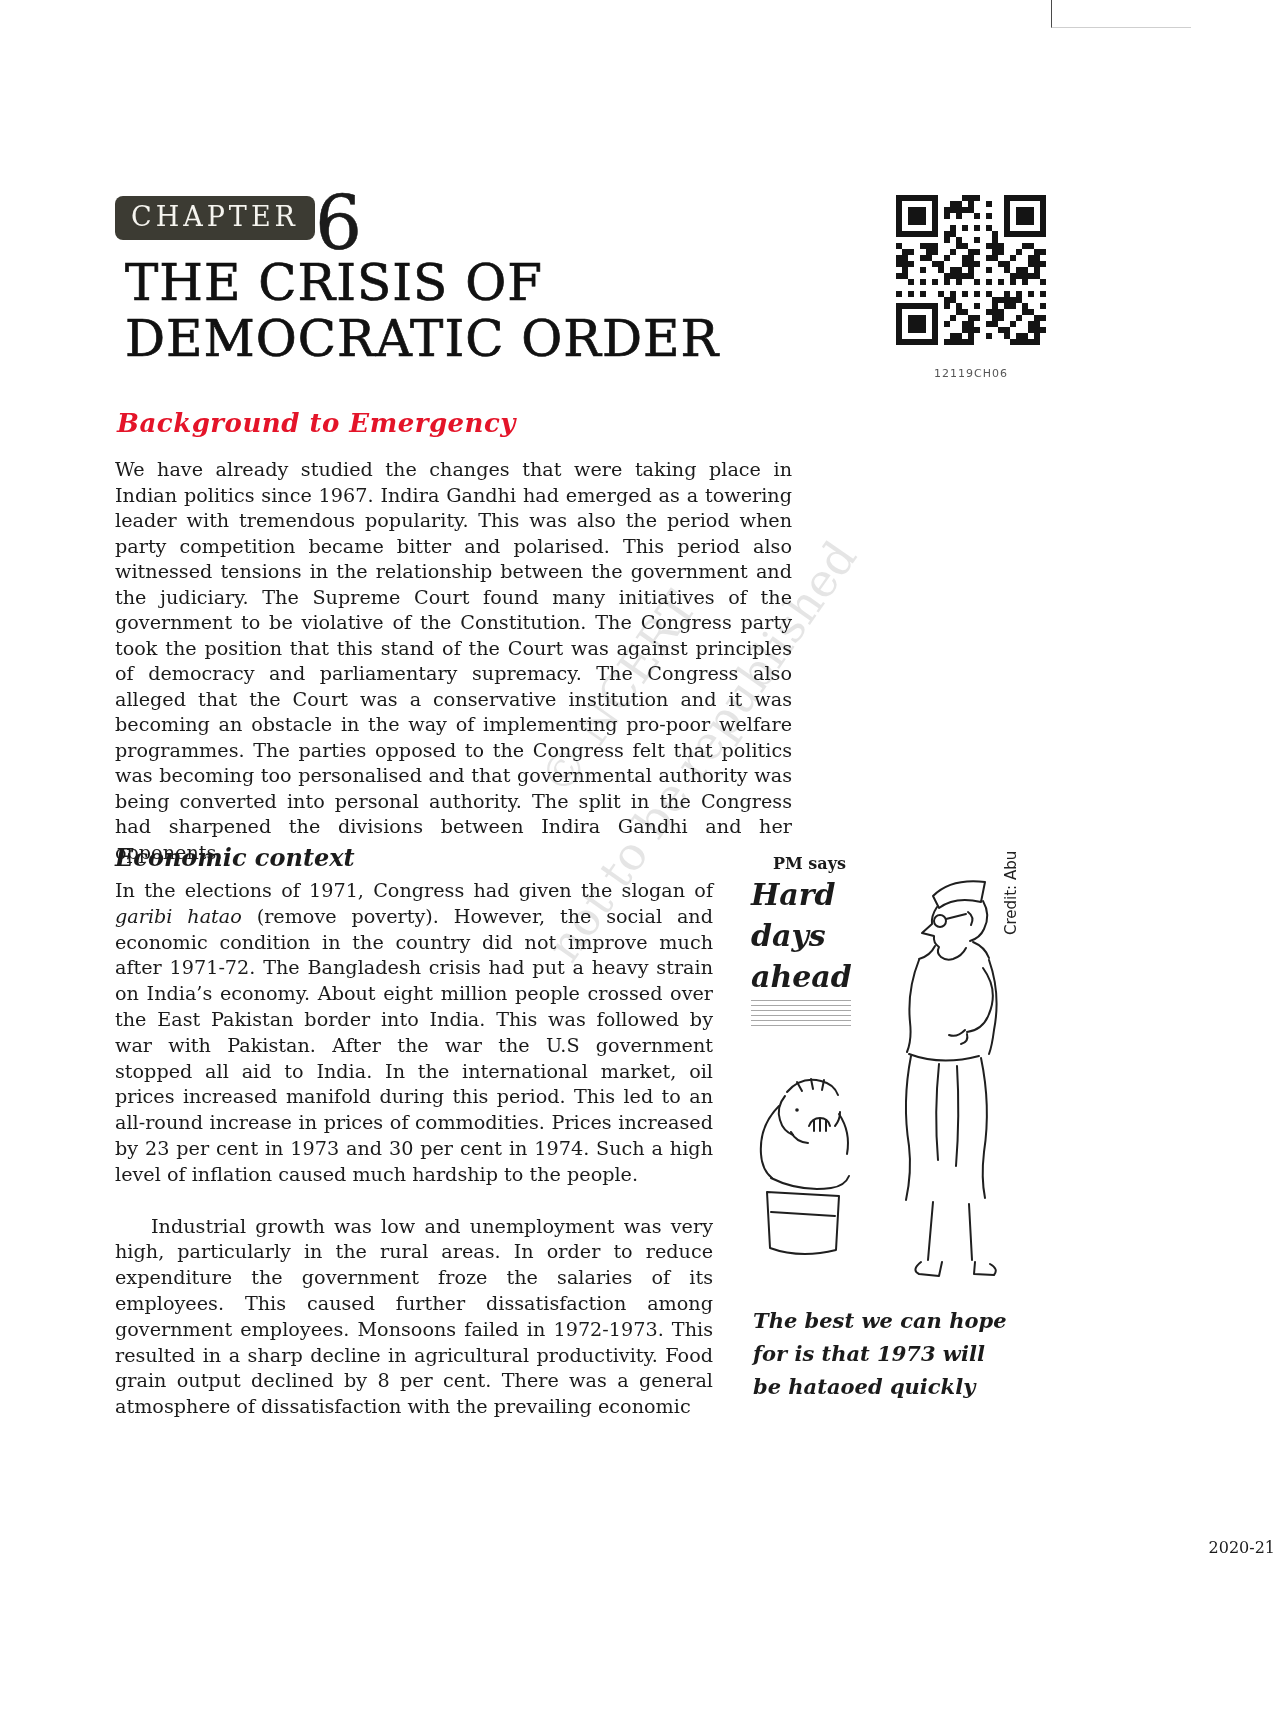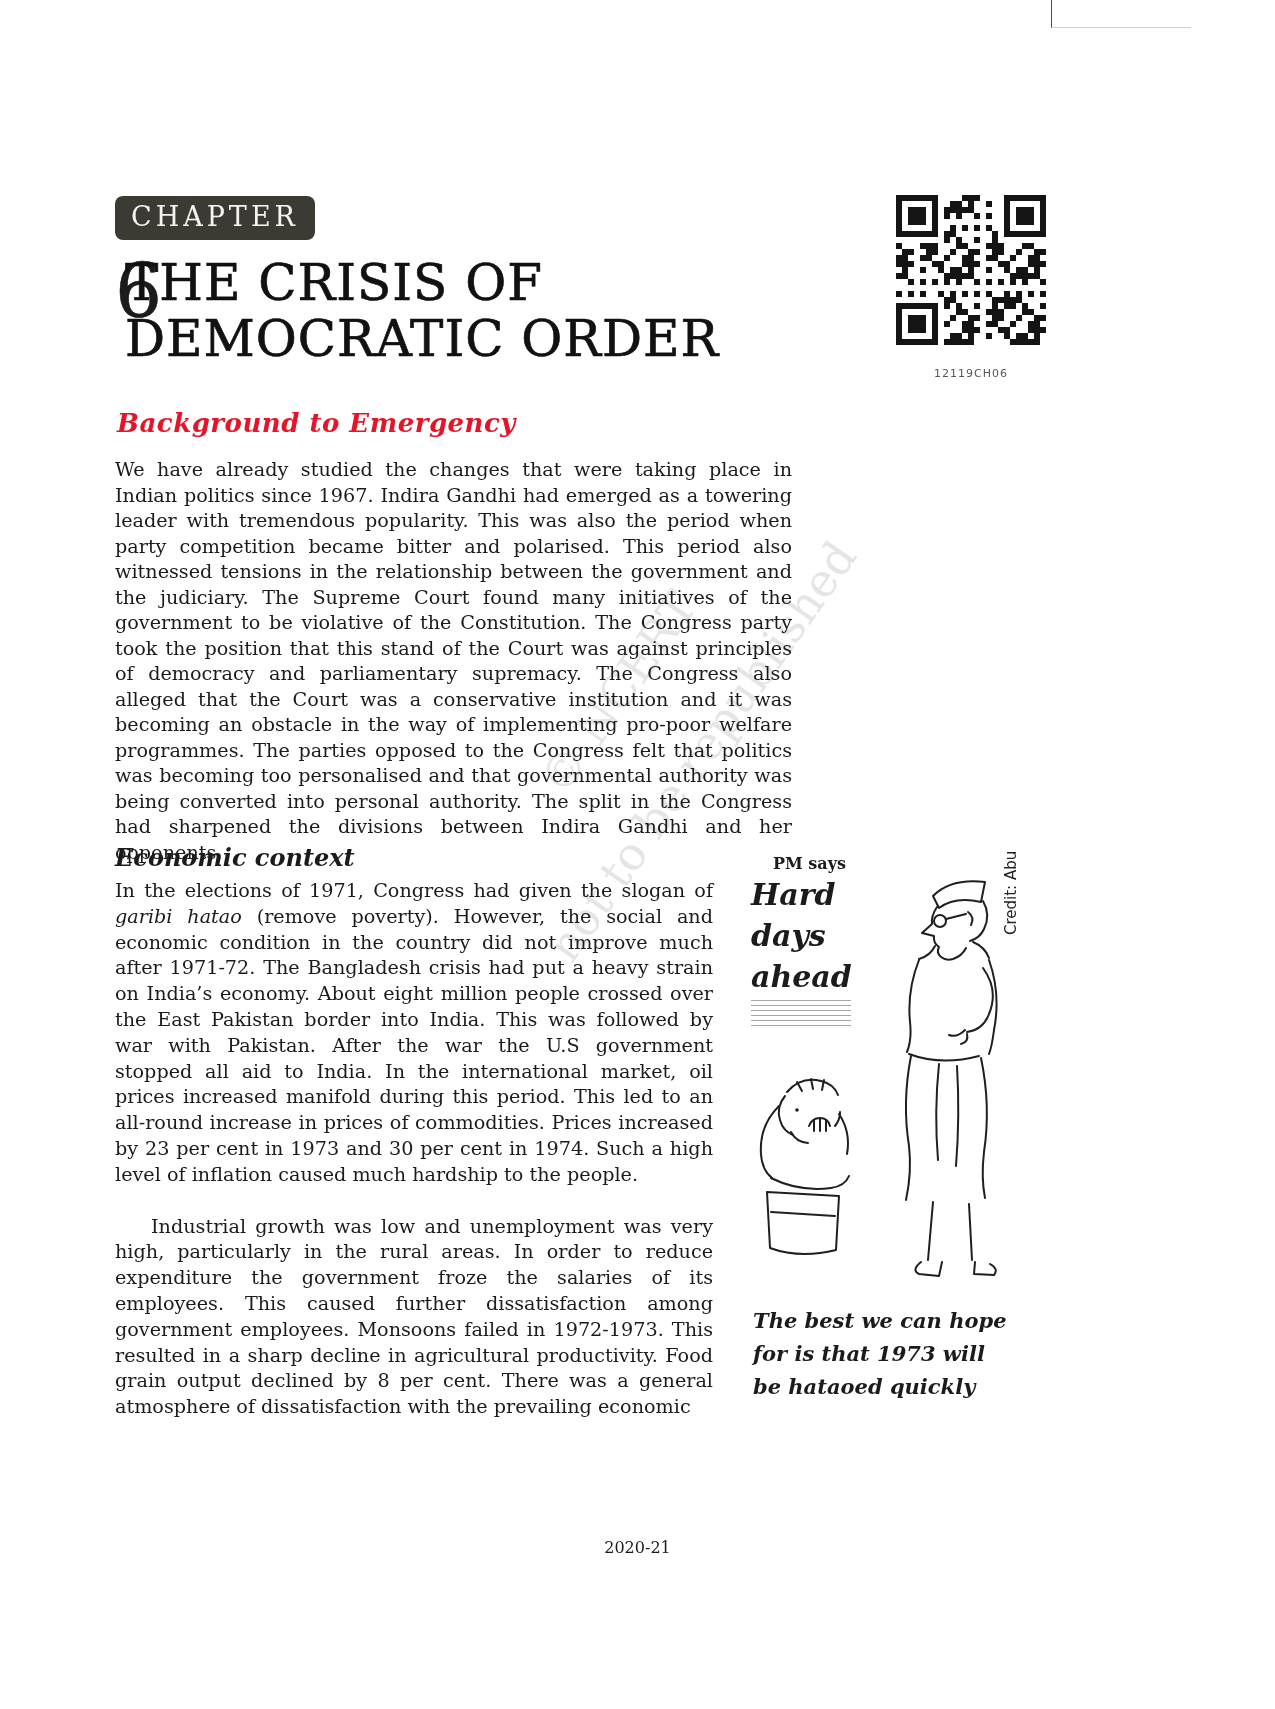--- a/index.html
+++ b/index.html
@@ -5,21 +5,21 @@
   html,body{margin:0;padding:0;background:#ffffff;}
   .page{
     position:relative;width:1275px;height:1709px;background:#fff;
     font-family:"DejaVu Serif","Liberation Serif",serif;color:#1b1b1b;
     overflow:hidden;border-right:1px solid #d9d9d9;
   }
   
   .corner-mark{position:absolute;top:0;right:84px;width:139px;height:27px;
     border-left:1px solid #4a4a4a;border-bottom:1px solid #cfcfcf;}
   
-  .chapter-row{position:absolute;top:196px;left:115px;display:flex;align-items:flex-start;gap:24px;flex-direction:column;}
+  .chapter-row{position:absolute;top:196px;left:115px;display:flex;align-items:flex-start;}
   .chapter-box{background:#3c3b33;color:#f5f4ef;font-size:27px;letter-spacing:4px;
     padding:5px 16px 8px;border-radius:8px;font-family:"DejaVu Serif",serif;}
   .chapter-number{font-size:74px;line-height:0.85;margin-top:-4px;-webkit-text-stroke:0.5px #111;}
   .title{position:absolute;top:255px;left:113px;font-size:50px;line-height:1.12;
     letter-spacing:1px;color:#111;margin-left:12px;-webkit-text-stroke:0.7px #111;}
   
   .qr-block{position:absolute;top:195px;left:896px;width:150px;text-align:center;}
   .qr-caption{font-size:11px;color:#555;margin-top:18px;letter-spacing:1px;
     font-family:"DejaVu Sans",sans-serif;}
   
@@ -43,21 +43,21 @@
   .cartoon-svg{position:absolute;left:0;top:22px;}
   .cartoon-caption{position:absolute;left:18px;top:452px;width:292px;font-weight:bold;
     font-style:italic;font-size:21px;line-height:33px;}
   .credit{position:absolute;left:1002px;top:935px;transform:rotate(-90deg);
     transform-origin:0 0;font-size:15px;font-family:"DejaVu Sans",sans-serif;color:#222;white-space:nowrap;}
   
   .watermark{position:absolute;left:400px;top:620px;width:520px;transform:rotate(-55deg);
     transform-origin:center;text-align:center;font-size:46px;line-height:102px;
     color:rgba(70,70,70,0.14);pointer-events:none;white-space:nowrap;}
   
-  .footer{position:absolute;top:1538px;left:0;width:100%;text-align:center;font-size:16px;}
+  .footer{position:absolute;top:1538px;left:0;width:100%;text-align:right;font-size:16px;}
   svg.sketch path, svg.sketch circle{stroke:#1f1f1f;stroke-width:2;fill:none;
     stroke-linecap:round;stroke-linejoin:round;}
   svg.sketch .fill{fill:#1f1f1f;stroke:none;}
 </style>
 </head>
 <body>
 
 <div class="page">
 
   <div class="corner-mark"></div>

